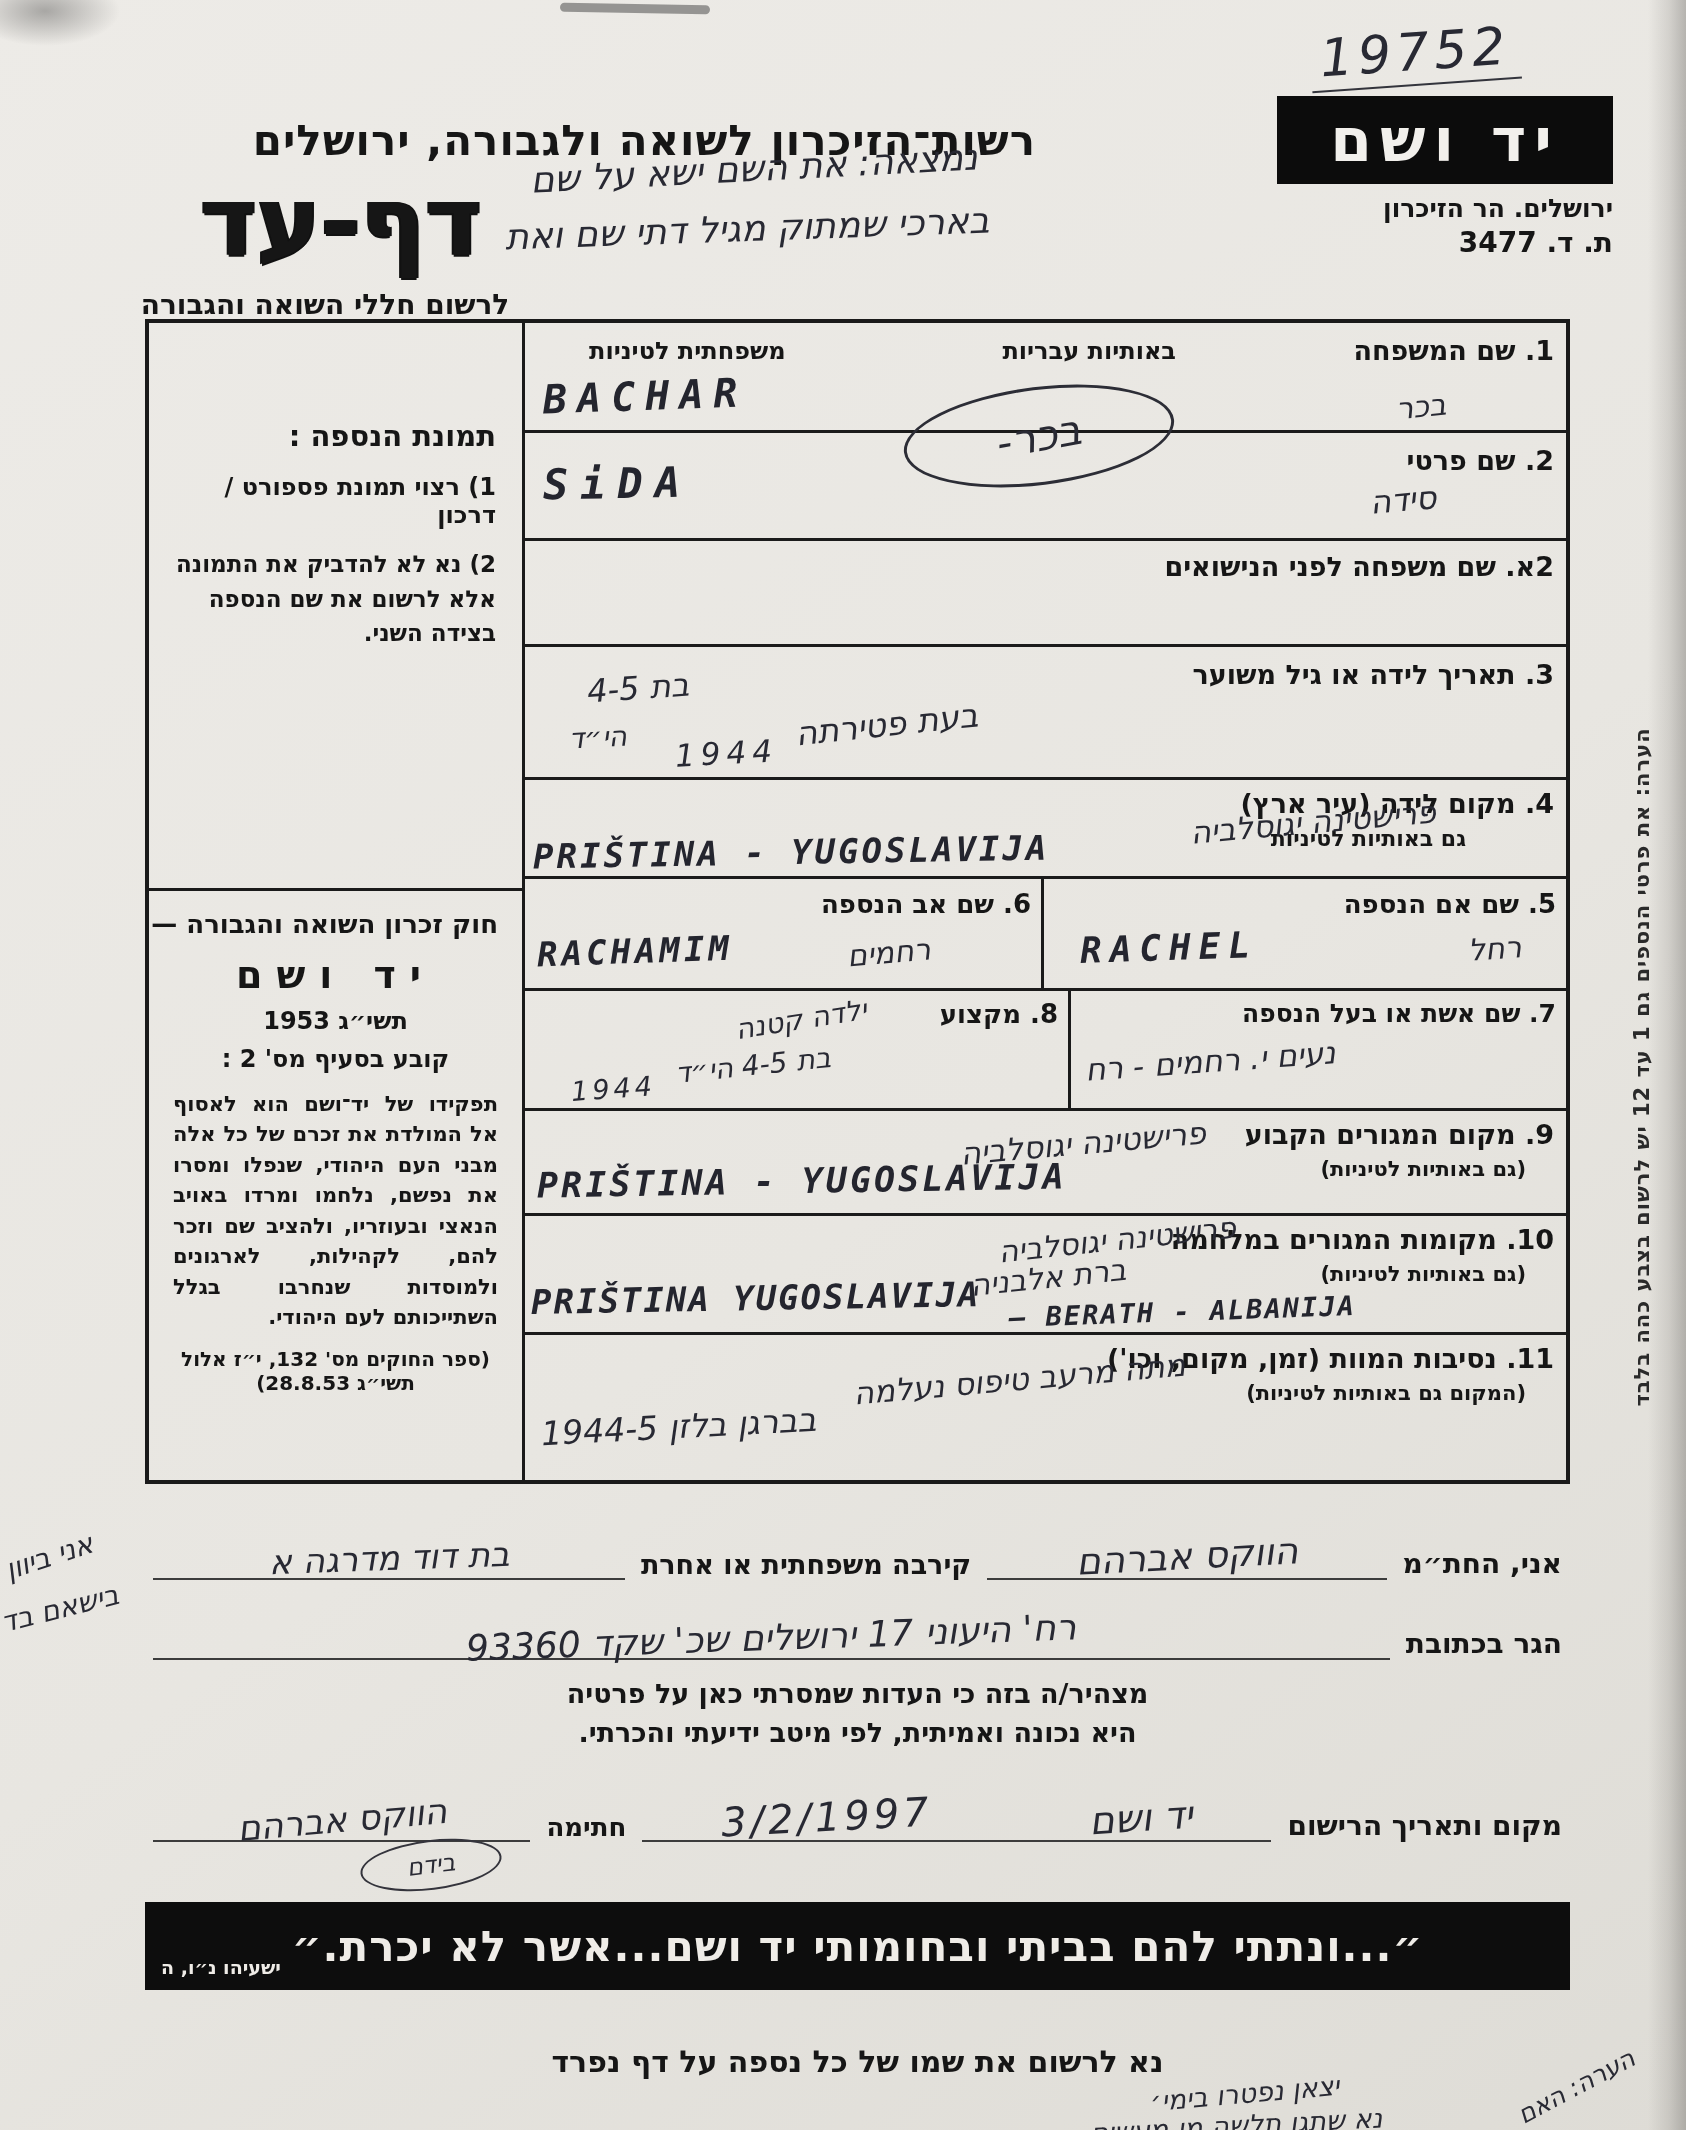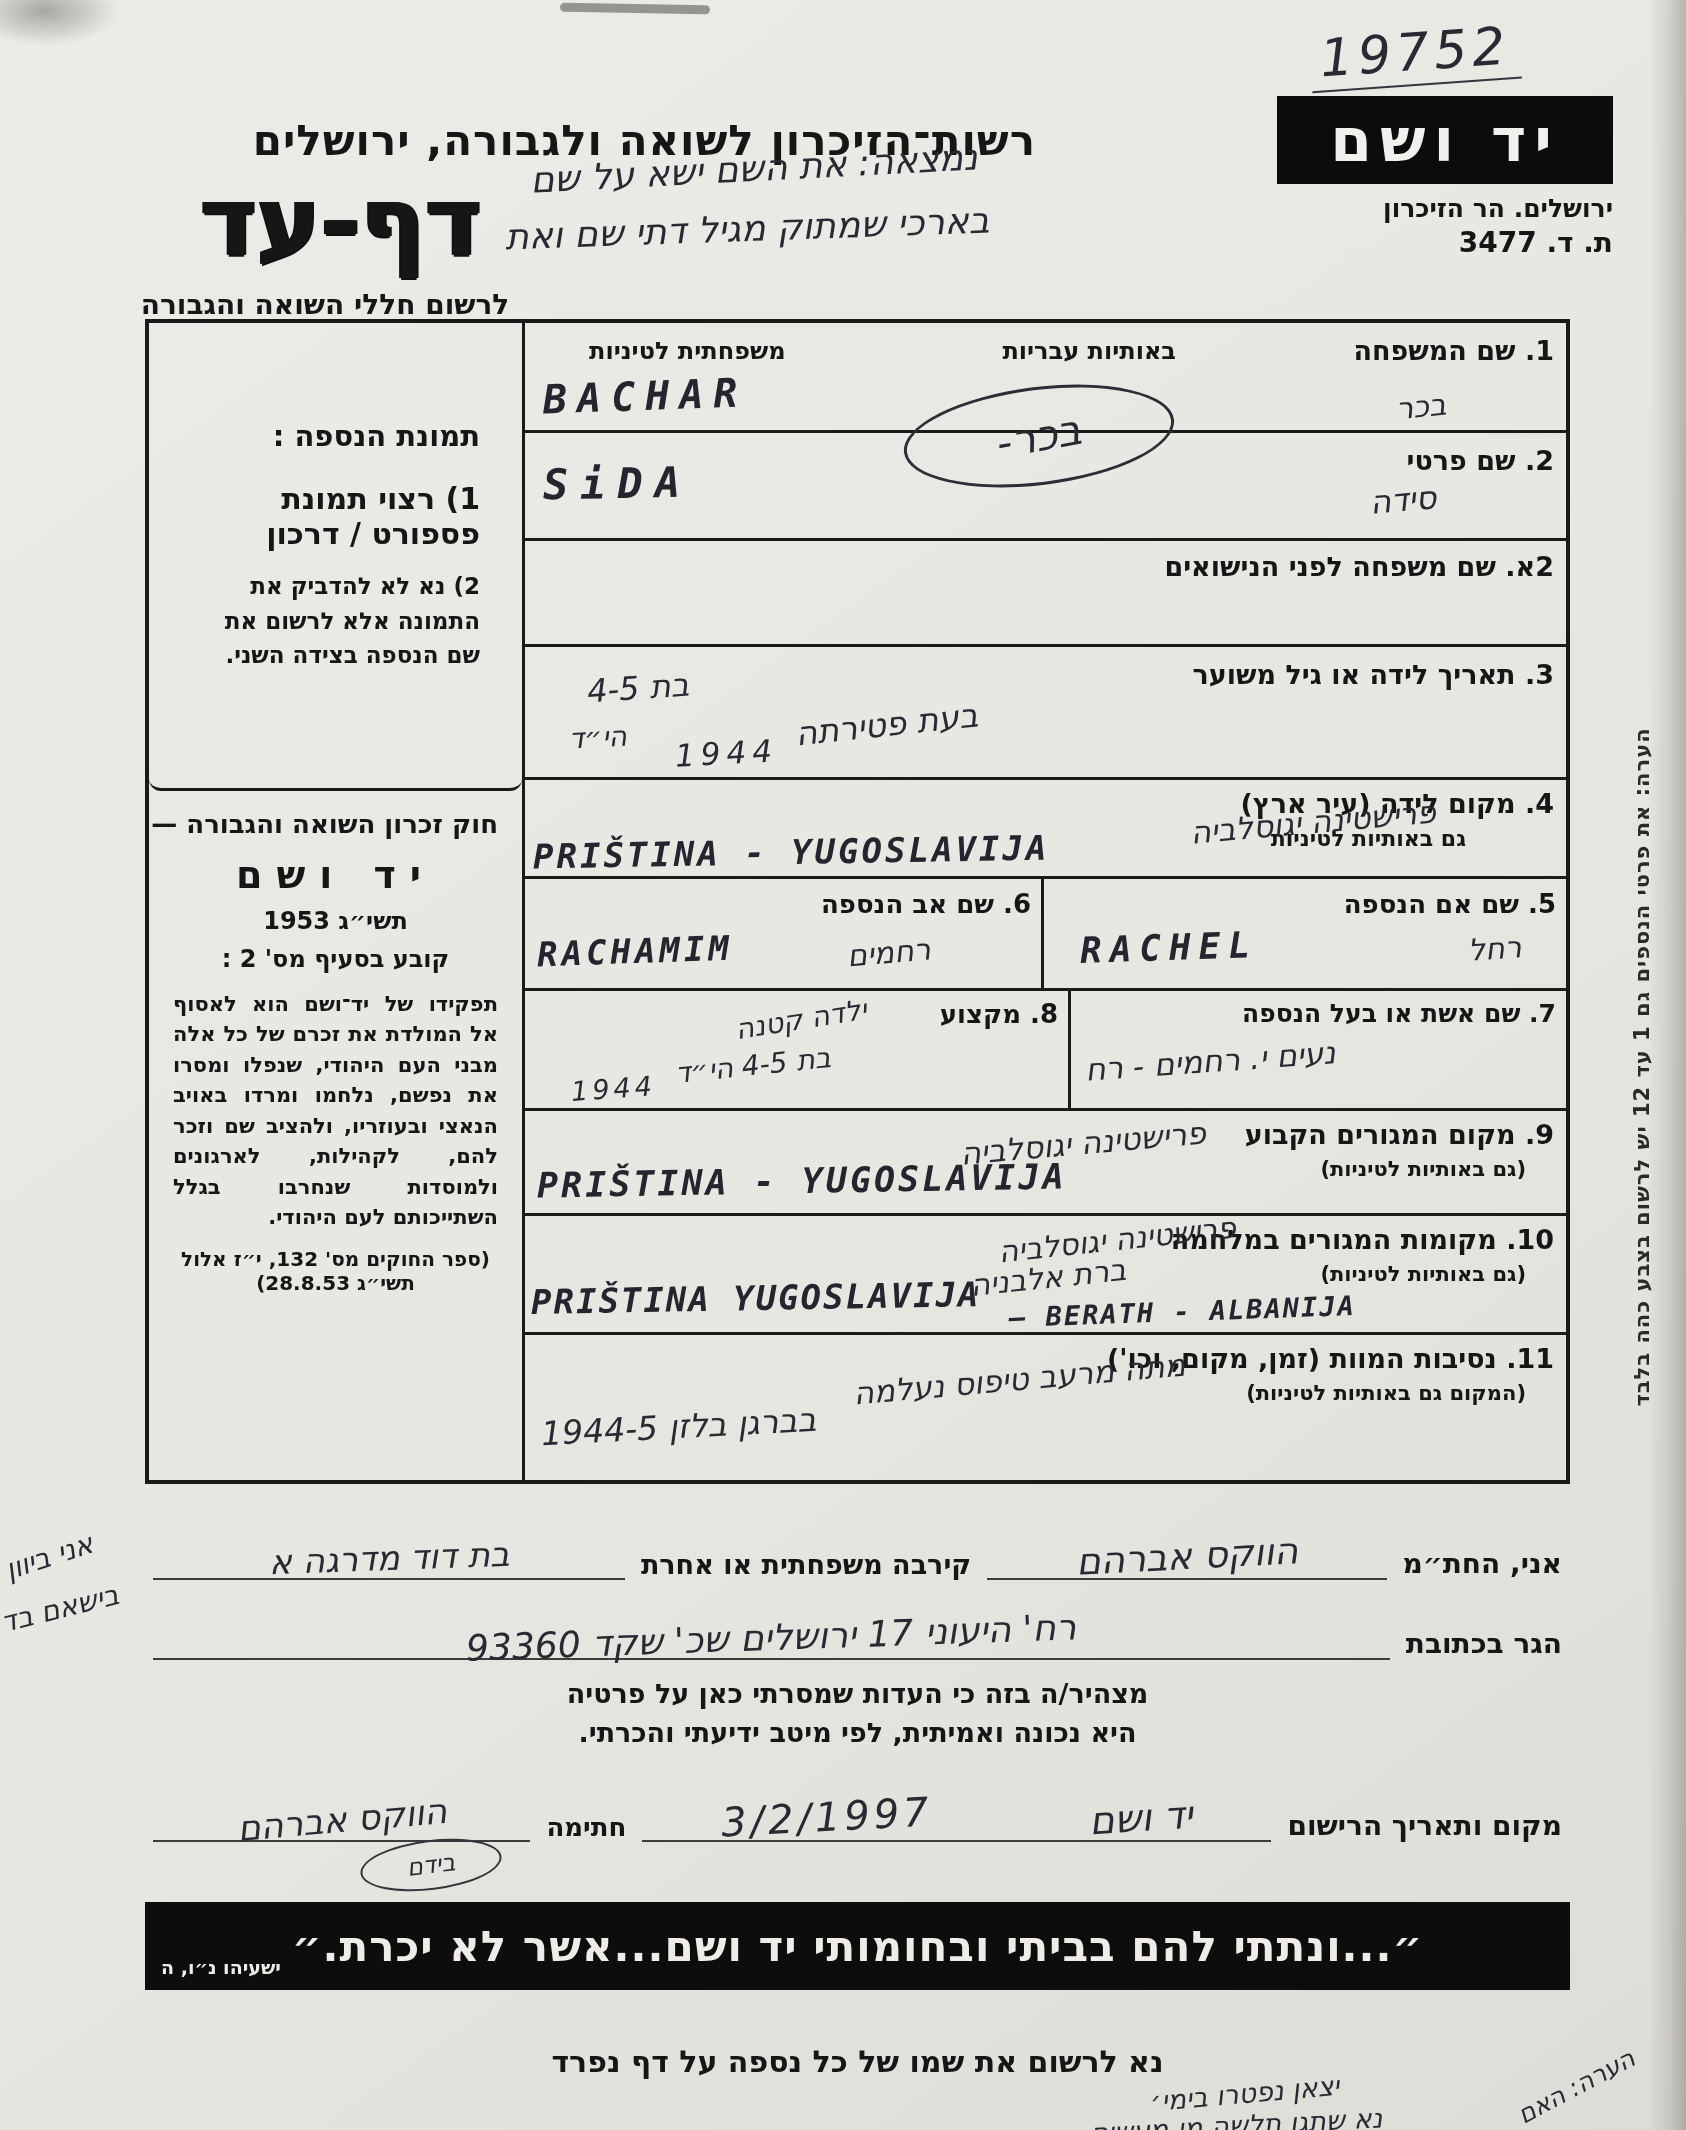--- a/index.html
+++ b/index.html
@@ -43,23 +43,23 @@
 
   <div class="abs" style="left:150px;top:172px;width:382px;text-align:center;direction:rtl;font-weight:bold;font-size:96px;line-height:1.05;text-shadow:2px 0 #111,-2px 0 #111,0 2px #111;">דף-עד</div>
   <div class="abs lbl" style="left:135px;top:288px;width:380px;text-align:center;font-size:28px;">לרשום חללי השואה והגבורה</div>
 
   <div class="abs hw hwh" style="left:530px;top:148px;font-size:36px;transform:rotate(-3deg);">נמצאה: את השם ישא על שם</div>
   <div class="abs hw hwh" style="left:505px;top:208px;font-size:36px;transform:rotate(-2deg);">בארכי שמתוק מגיל דתי שם ואת</div>
 
   <div class="abs form-box" style="left:145px;top:319px;width:1425px;height:1165px;">
 
     <div class="sidebar">
-      <div style="height:468px;border-bottom:3px solid #1a1a1a;position:relative;padding:0 42px;direction:rtl;border-radius:12px;">
+      <div style="height:568px;border-bottom:3px solid #1a1a1a;position:relative;padding:0 26px;direction:rtl;">
         <div class="lbl" style="margin-top:96px;font-size:29px;">תמונת הנספה :</div>
-        <div class="lbl wrap" style="margin-top:28px;font-size:30px;white-space:normal;">1) רצוי תמונת פספורט / דרכון</div>
+        <div class="lbl wrap" style="margin-top:20px;font-size:24px;white-space:normal;">1) רצוי תמונת פספורט / דרכון</div>
         <div class="lbl wrap" style="margin-top:18px;font-size:23px;line-height:1.5;white-space:normal;">2) נא לא להדביק את התמונה אלא לרשום את שם הנספה בצידה השני.</div>
       </div>
       <div style="flex:1;position:relative;padding:18px 24px;direction:rtl;text-align:center;">
         <div class="lbl" style="font-size:26px;">חוק זכרון השואה והגבורה —</div>
         <div class="lbl" style="font-size:38px;letter-spacing:14px;margin-top:14px;">יד ושם</div>
         <div class="lbl" style="font-size:24px;margin-top:10px;">תשי״ג 1953</div>
         <div class="lbl" style="font-size:24px;margin-top:10px;">קובע בסעיף מס' 2 :</div>
         <div style="font-weight:bold;font-size:21px;line-height:1.45;text-align:justify;margin-top:16px;">תפקידו של יד־ושם הוא לאסוף אל המולדת את זכרם של כל אלה מבני העם היהודי, שנפלו ומסרו את נפשם, נלחמו ומרדו באויב הנאצי ובעוזריו, ולהציב שם וזכר להם, לקהילות, לארגונים ולמוסדות שנחרבו בגלל השתייכותם לעם היהודי.</div>
         <div style="font-weight:bold;font-size:20px;margin-top:14px;">(ספר החוקים מס' 132, י״ז אלול תשי״ג 28.8.53)</div>
       </div>

